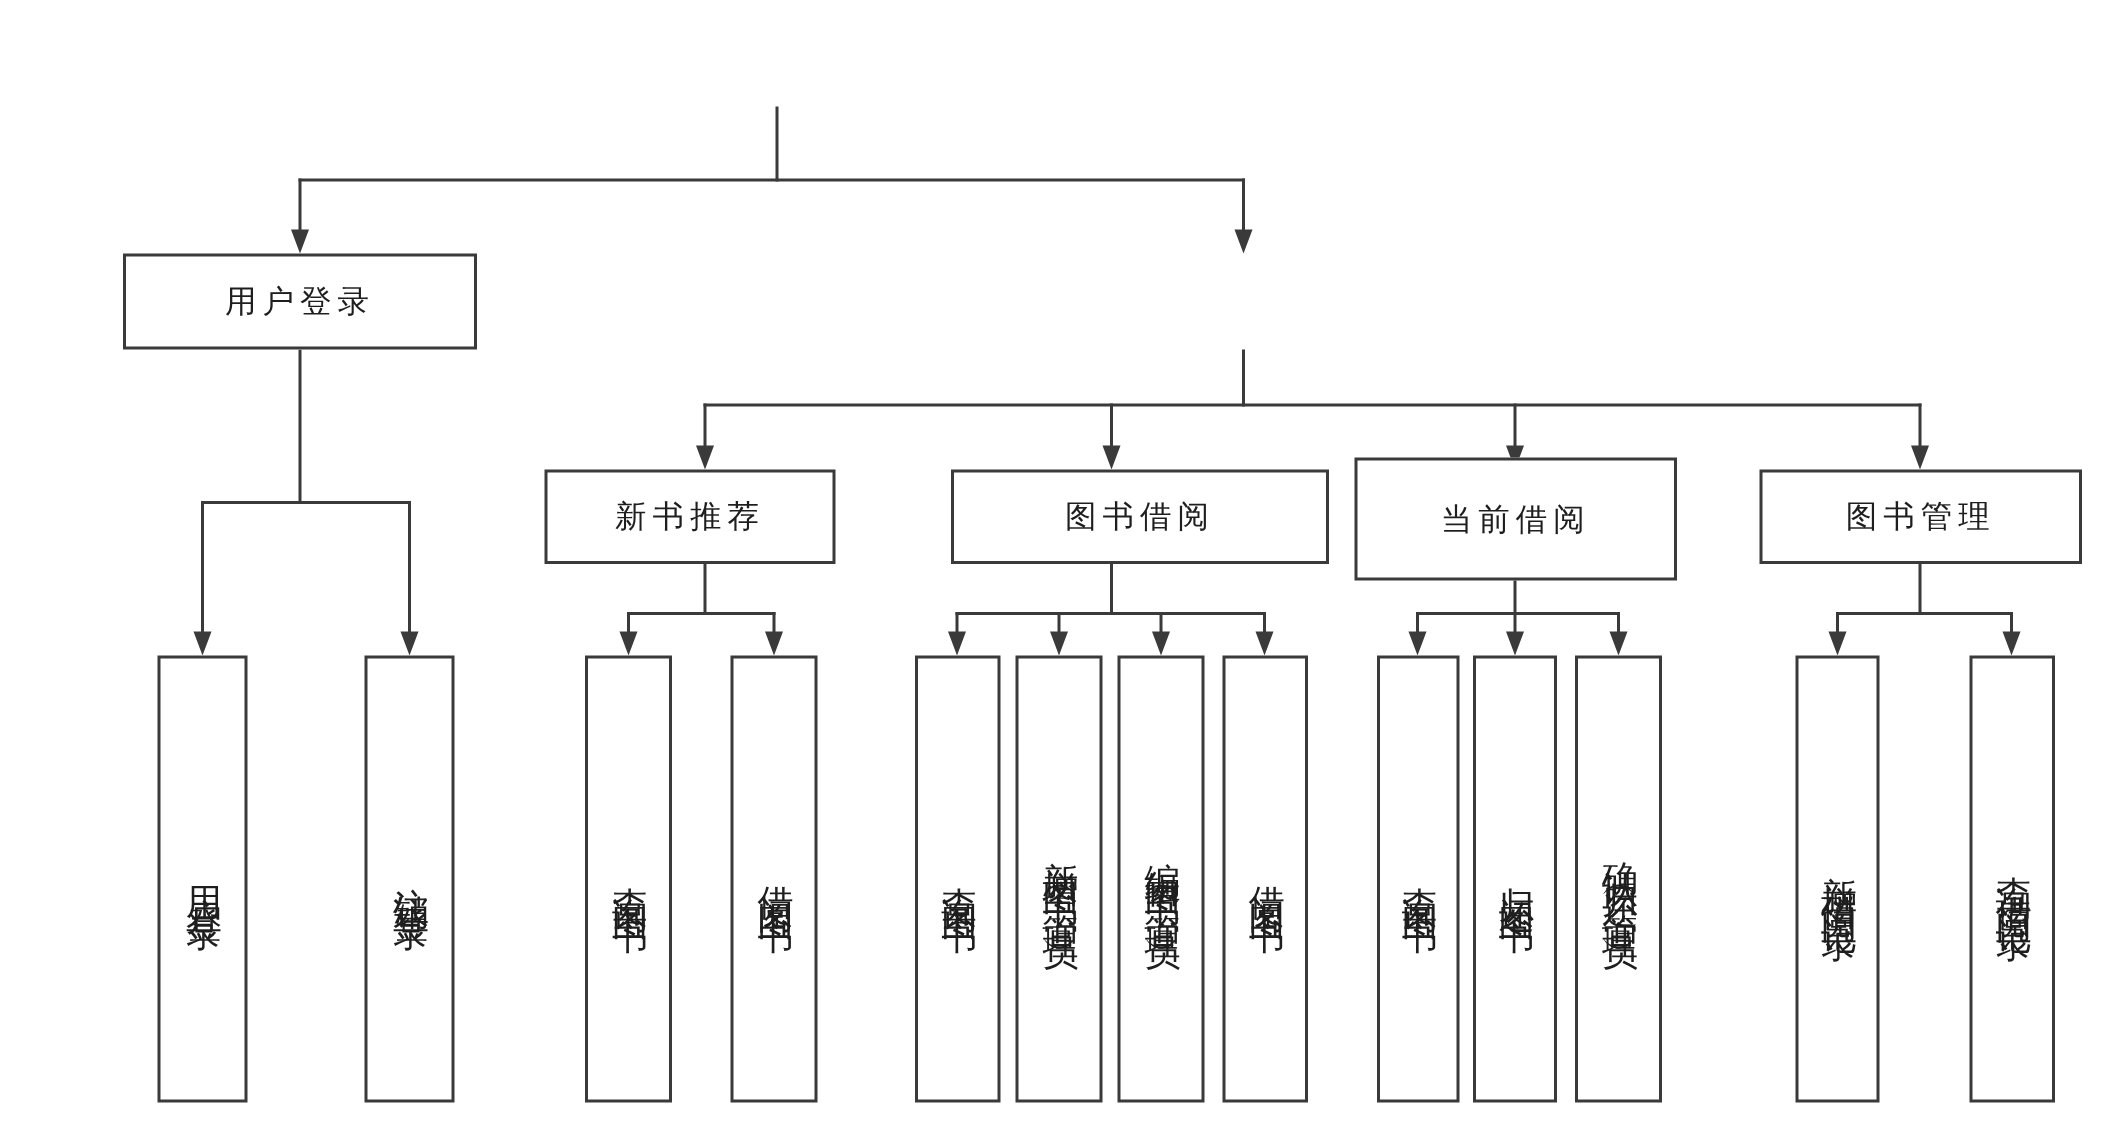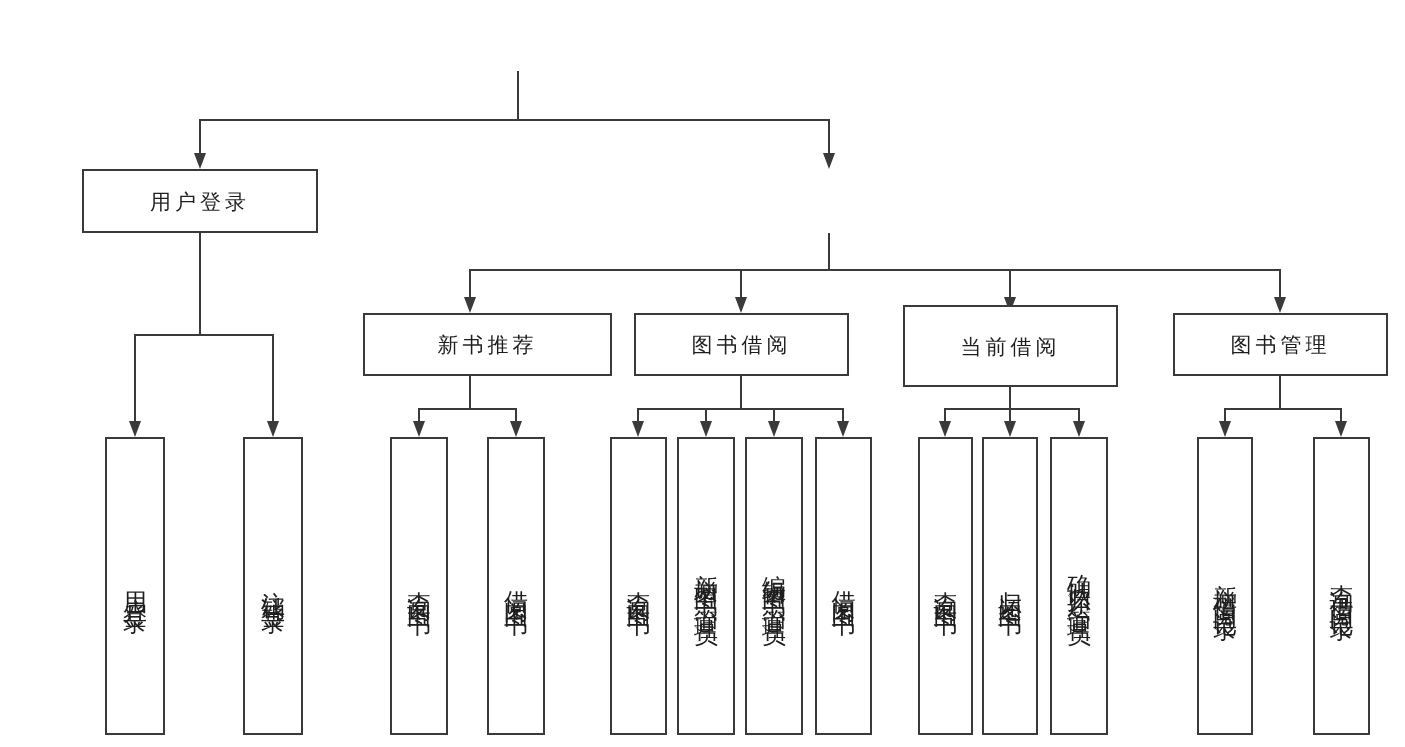--- a/index.html
+++ b/index.html
@@ -93,25 +93,25 @@
   <div class="arrow" style="left:1219px;top:421px"></div>
   <div class="vline" style="left:1340px;top:408px;height:15px"></div>
   <div class="arrow" style="left:1335px;top:421px"></div>
 
 
   <div class="box hbox" style="left:82px;top:169px;width:236px;height:64px">
     <span>用户登录</span>
   </div>
 
 
-  <div class="box hbox" style="left:363px;top:313px;width:249px;height:63px">
+  <div class="box hbox" style="left:363px;top:313px;width:194px;height:63px">
     <span>新书推荐</span>
   </div>
 
-  <div class="box hbox" style="left:634px;top:313px;width:215px;height:63px">
+  <div class="box hbox" style="left:634px;top:313px;width:252px;height:63px">
     <span>图书借阅</span>
   </div>
 
   <div class="box hbox" style="left:903px;top:305px;width:215px;height:82px">
     <span>当前借阅</span>
   </div>
 
   <div class="box hbox" style="left:1173px;top:313px;width:215px;height:63px">
     <span>图书管理</span>
   </div>

